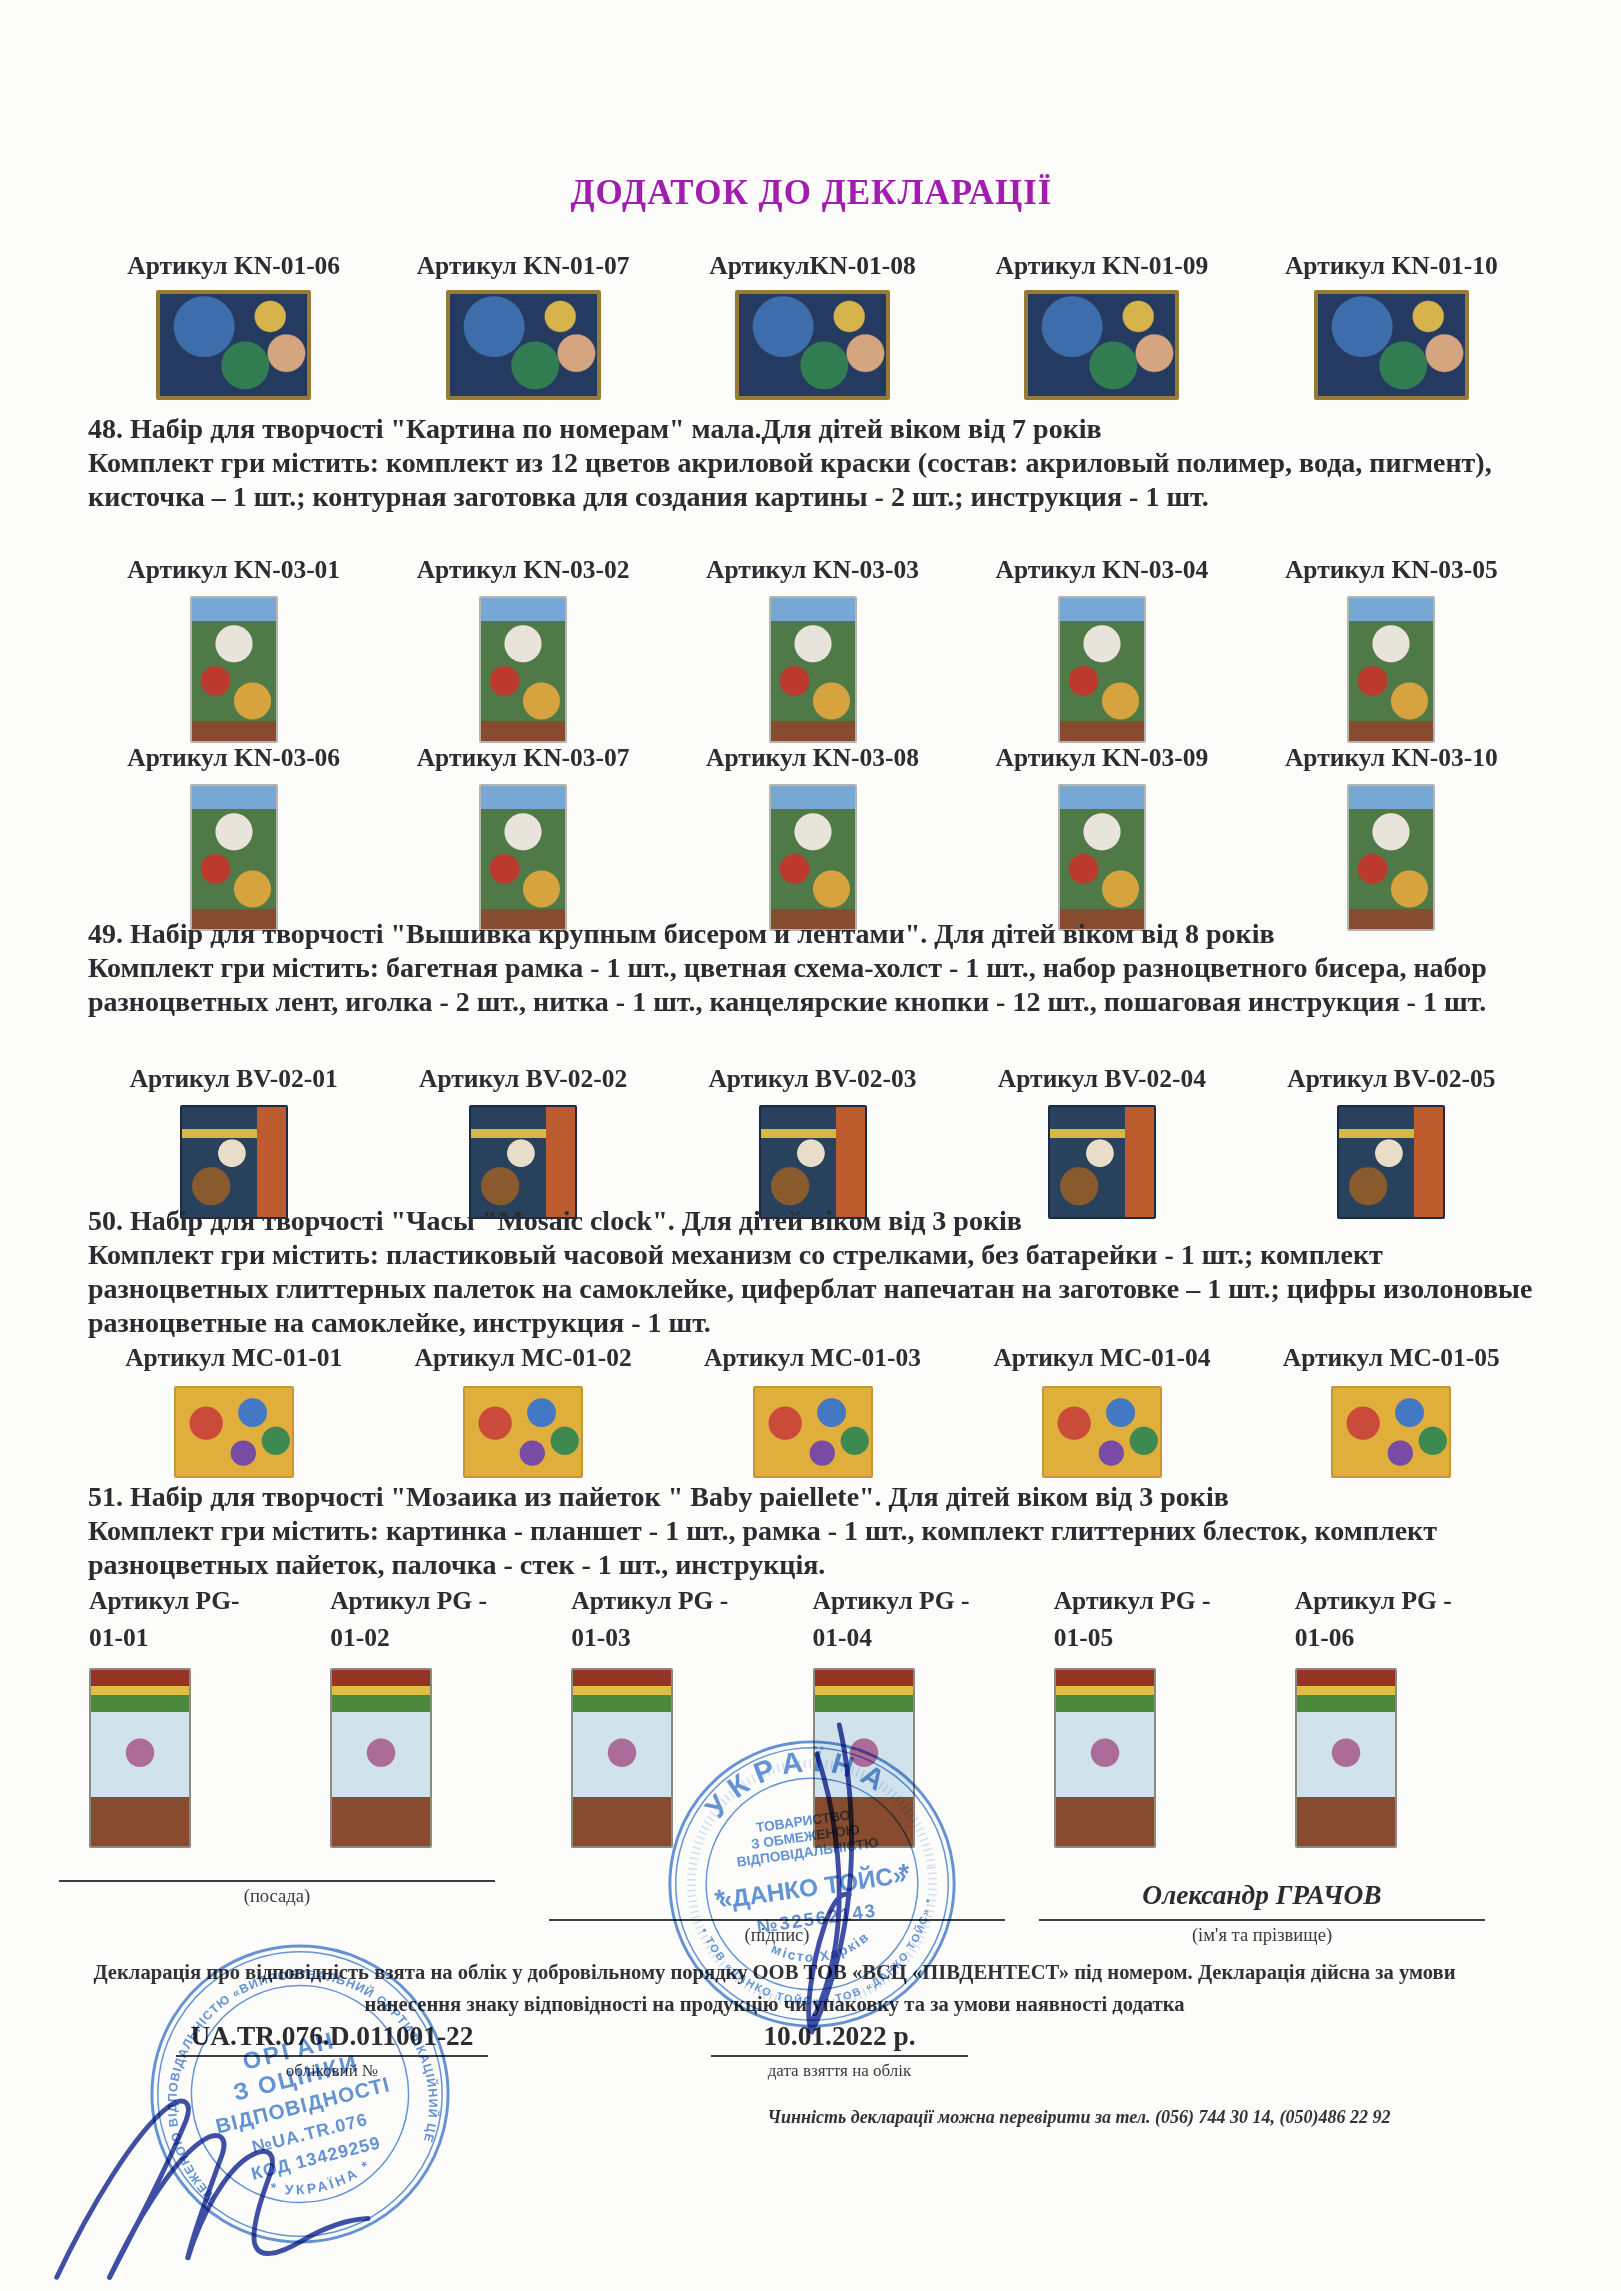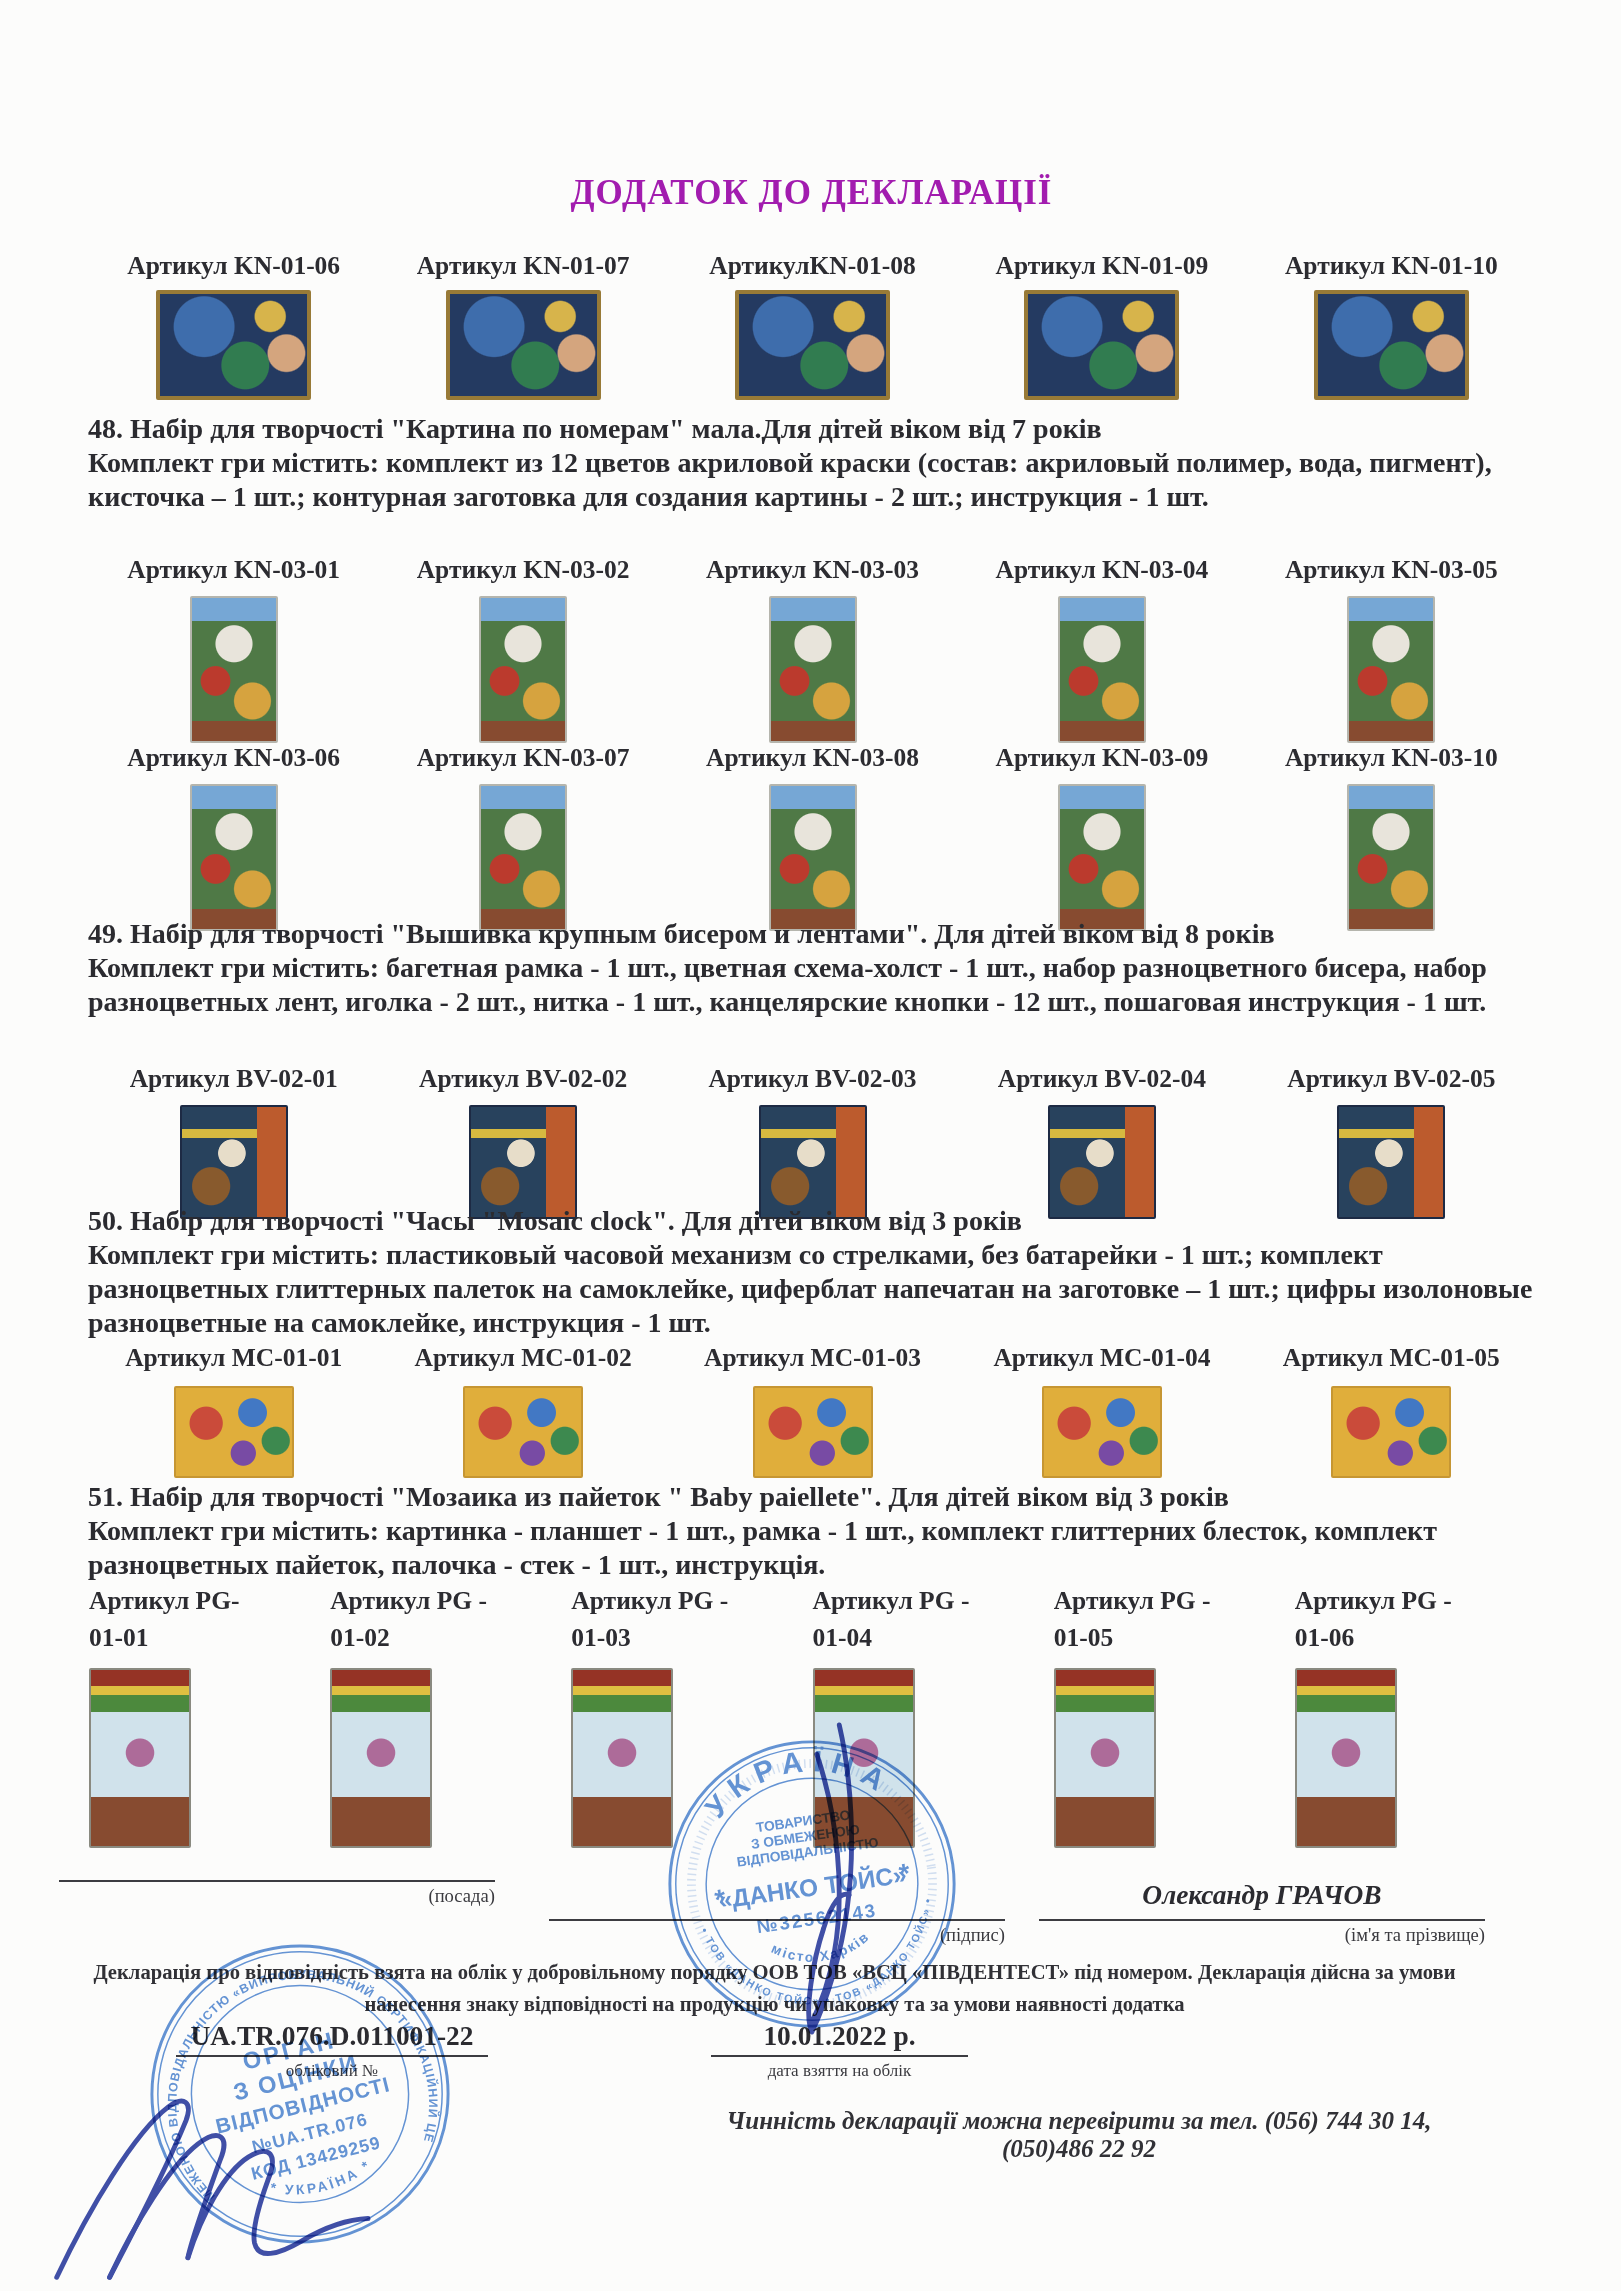--- a/index.html
+++ b/index.html
@@ -83,33 +83,33 @@
   
   .item-par{left:88px;width:1451px;font-size:28px;line-height:34px;color:#2b2b30;}
   #p48{top:412px;}
   #p49{top:917px;}
   #p50{top:1204px;}
   #p51{top:1480px;}
   
   .sigcol{display:flex;flex-direction:column;}
   .sig-name{font-size:27.4px;font-style:italic;text-align:center;height:39px;color:#2b2b30;}
   .sig-line{border-top:2.5px solid #3c3c41;}
-  .sig-cap{font-size:18.6px;font-weight:normal;text-align:right;padding-top:2.9px;color:#3a3a3f;}
+  .sig-cap{font-size:18.6px;font-weight:normal;text-align:center;padding-top:2.9px;color:#3a3a3f;}
   #sig-left{left:59px;top:1880px;width:436px;}
   #sig-mid{left:549px;top:1880px;width:456px;}
   #sig-right{left:1039px;top:1880px;width:446px;}
   
   #decl-note{top:1956px;left:69px;width:1411px;text-align:center;font-size:20.6px;line-height:32px;color:#313136;}
   .numcol{display:flex;flex-direction:column;}
   .num-val{font-size:27.4px;text-align:center;border-bottom:2.5px solid #3c3c41;padding-bottom:2.9px;white-space:nowrap;color:#2b2b30;}
   .num-cap{font-size:17px;font-weight:normal;text-align:center;padding-top:3.9px;color:#3a3a3f;}
   #num-record{left:176px;top:2021px;width:312px;}
   #num-date{left:711px;top:2021px;width:257px;}
   #num-term{left:1098px;top:2021px;width:257px;}
-  #verify-line{top:2107px;left:686px;width:786px;text-align:center;font-size:25px;font-style:italic;color:#313136;}
+  #verify-line{top:2107px;left:686px;width:786px;text-align:center;font-size:18px;font-style:italic;color:#313136;}
   
   .stamp{pointer-events:none;mix-blend-mode:multiply;opacity:0.88;}
   .inksig{pointer-events:none;mix-blend-mode:multiply;opacity:0.9;}
   #stamp-company{left:665px;top:1737px;width:294px;height:294px;transform:rotate(-8deg);}
   #stamp-cert{left:147px;top:1941px;width:306px;height:306px;transform:rotate(-14deg);}
   #sig-ink-left{left:39px;top:2056px;width:338px;height:235px;}
   #sig-ink-center{left:763px;top:1717px;width:132px;height:323px;}
   .stamp text, .stamp textPath{font-family:"Liberation Sans","DejaVu Sans",sans-serif;font-weight:bold;}
 </style>
 </head>

